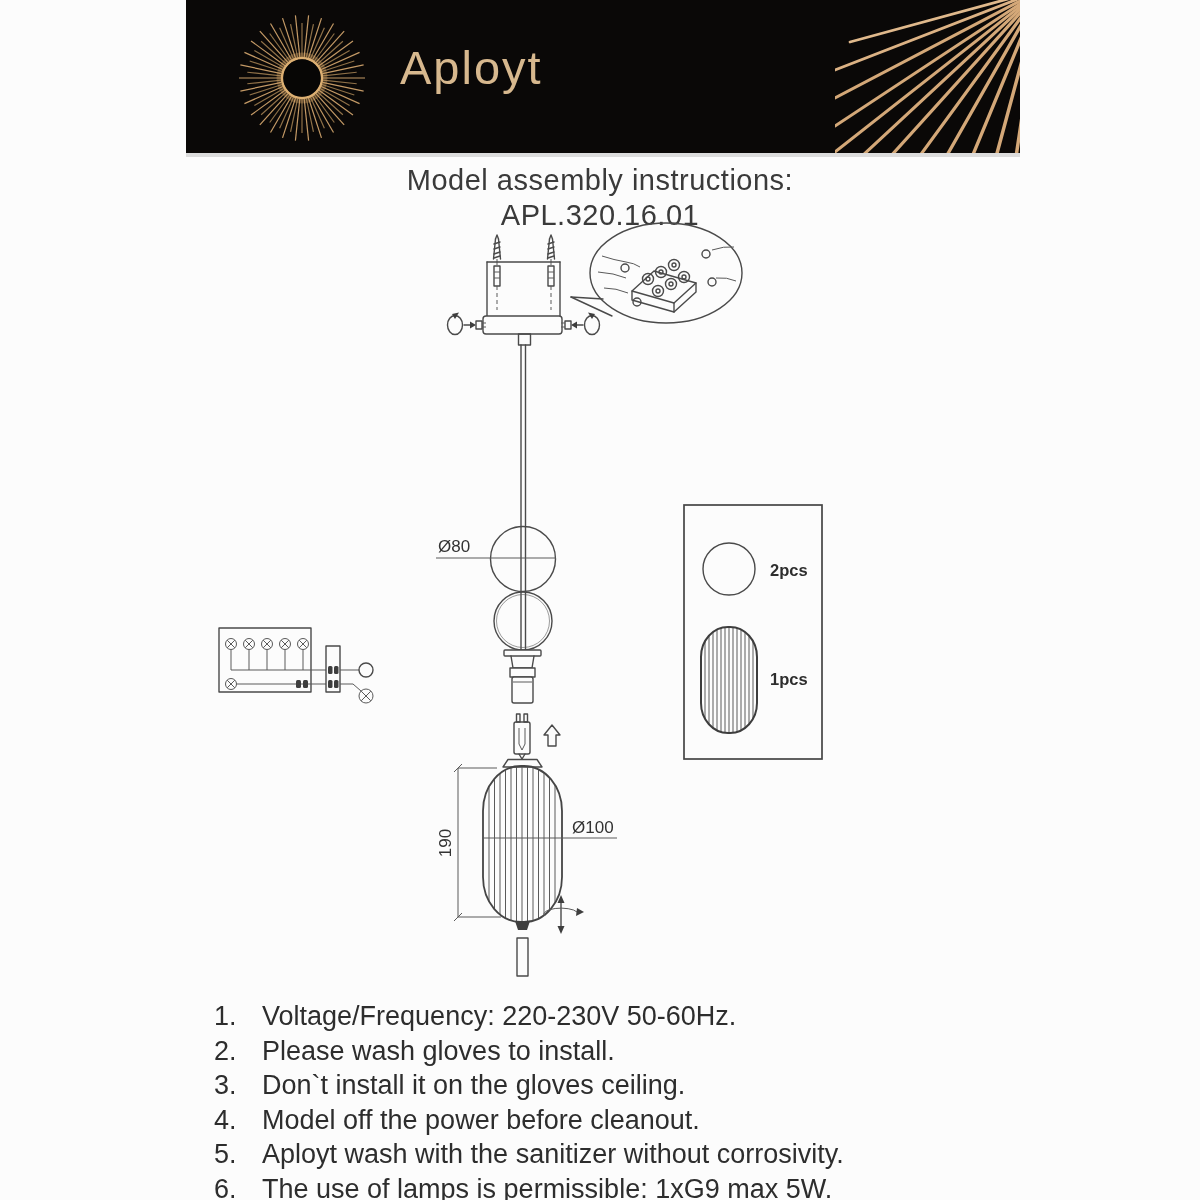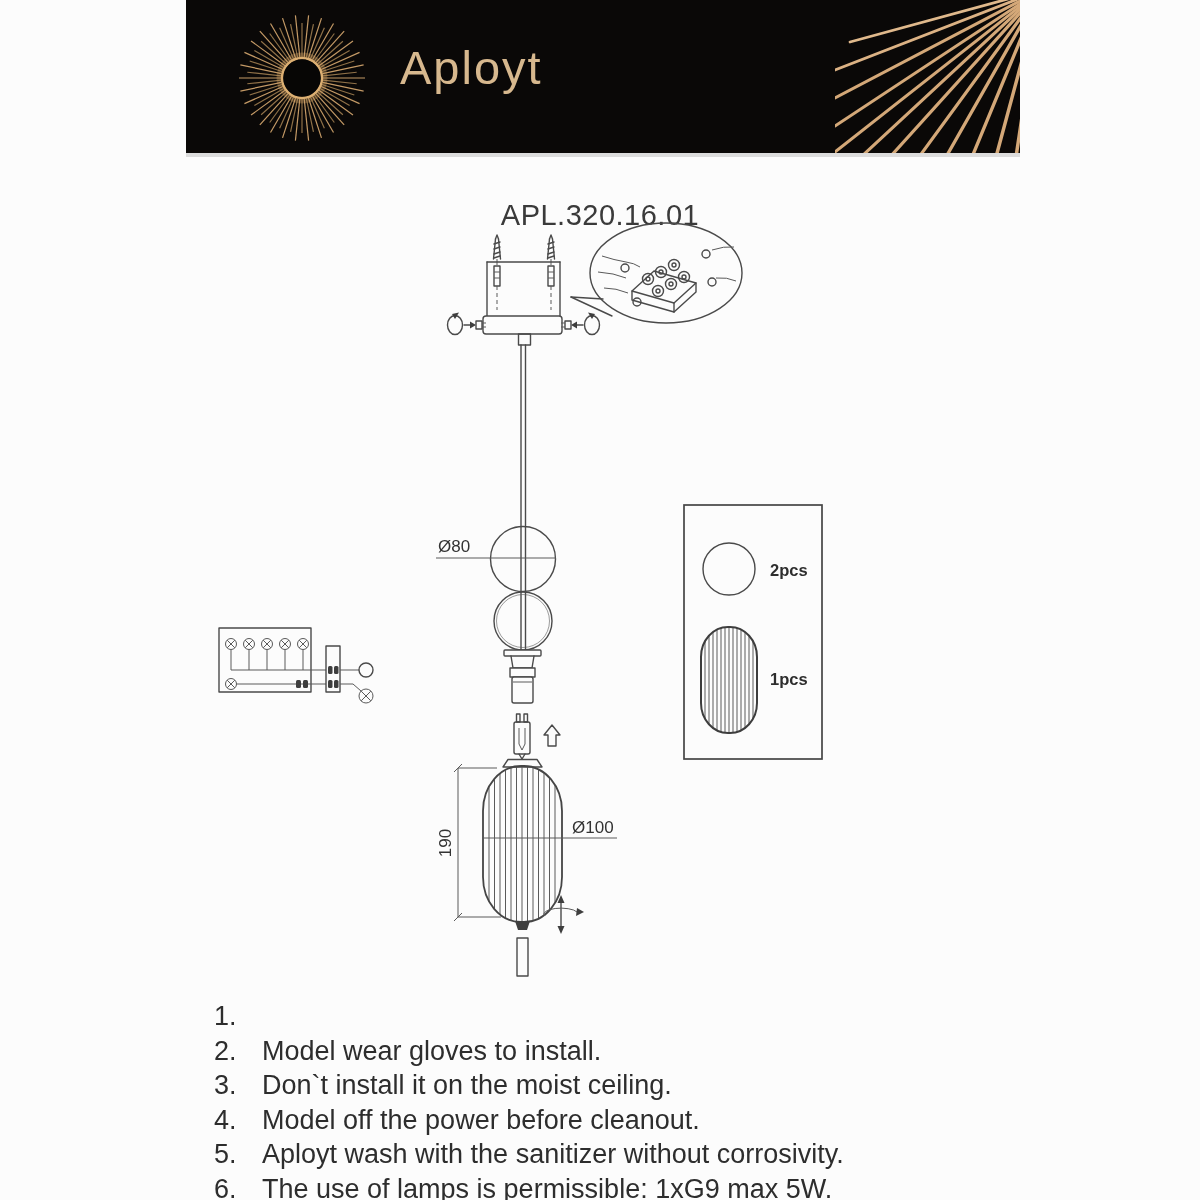--- a/index.html
+++ b/index.html
@@ -120,20 +120,21 @@
         <line x1="206" y1="-10" x2="55" y2="157" stroke-width="3.2"></line>
         <line x1="206" y1="-10" x2="84" y2="157" stroke-width="3.2"></line>
         <line x1="206" y1="-10" x2="111" y2="157" stroke-width="3.3"></line>
         <line x1="206" y1="-10" x2="137" y2="157" stroke-width="3.4"></line>
         <line x1="206" y1="-10" x2="161" y2="157" stroke-width="3.5"></line>
         <line x1="206" y1="-10" x2="181" y2="157" stroke-width="3.5"></line>
       </g>
     </svg>
   </div>
 
+  <div class="title1">Model assembly instructions:</div>
   <div class="title2">APL.320.16.01</div>
 
   <svg class="drawing" viewBox="0 0 1200 1200">
     <defs>
       <clipPath id="cpShade">
           <rect x="483" y="766" width="79" height="156" rx="38" ry="45"></rect>
         </clipPath>
       <clipPath id="cpShadeIcon">
           <rect x="701" y="627" width="56" height="106" rx="27" ry="30"></rect>
         </clipPath>
@@ -379,28 +380,29 @@
       <polyline class="lnthin" points="340,684 353,684 361,691"></polyline>
       <circle class="lnthin" cx="366" cy="696" r="7"></circle>
       <line class="lnthin" x1="361.2" y1="691.2" x2="370.8" y2="700.8"></line>
       <line class="lnthin" x1="361.2" y1="700.8" x2="370.8" y2="691.2"></line>
     </g>
   </svg>
 
   <ol class="instructions">
     <li>
       <span class="num">1.</span>
+      <span class="txt">Voltage/Frequency: 220-230V 50-60Hz.</span>
     </li>
     <li>
       <span class="num">2.</span>
-      <span class="txt">Model wear gloves to install.</span>
+      <span class="txt">Please wash gloves to install.</span>
     </li>
     <li>
       <span class="num">3.</span>
-      <span class="txt">Don`t install it on the moist ceiling.</span>
+      <span class="txt">Don`t install it on the gloves ceiling.</span>
     </li>
     <li>
       <span class="num">4.</span>
       <span class="txt">Model off the power before cleanout.</span>
     </li>
     <li>
       <span class="num">5.</span>
       <span class="txt">Aployt wash with the sanitizer without corrosivity.</span>
     </li>
     <li>

